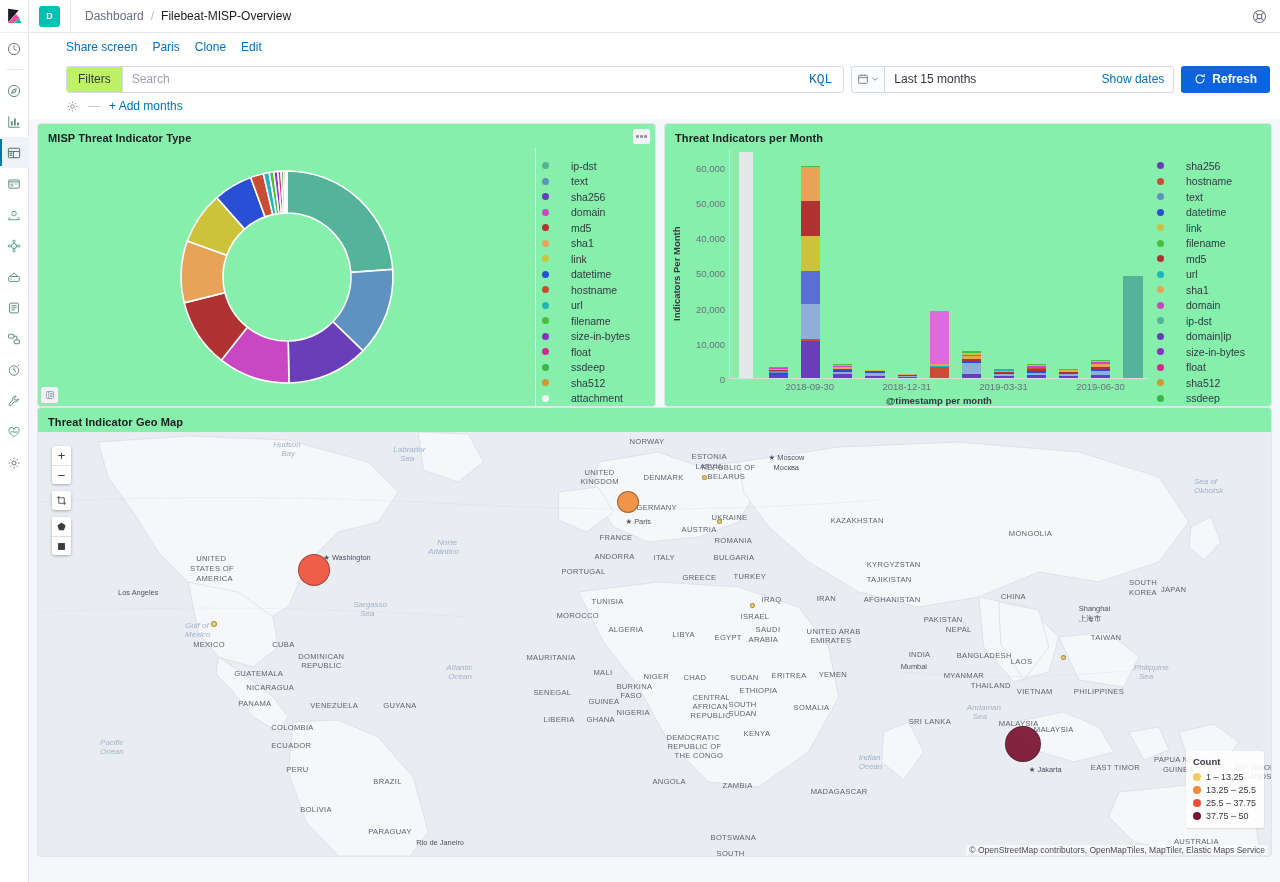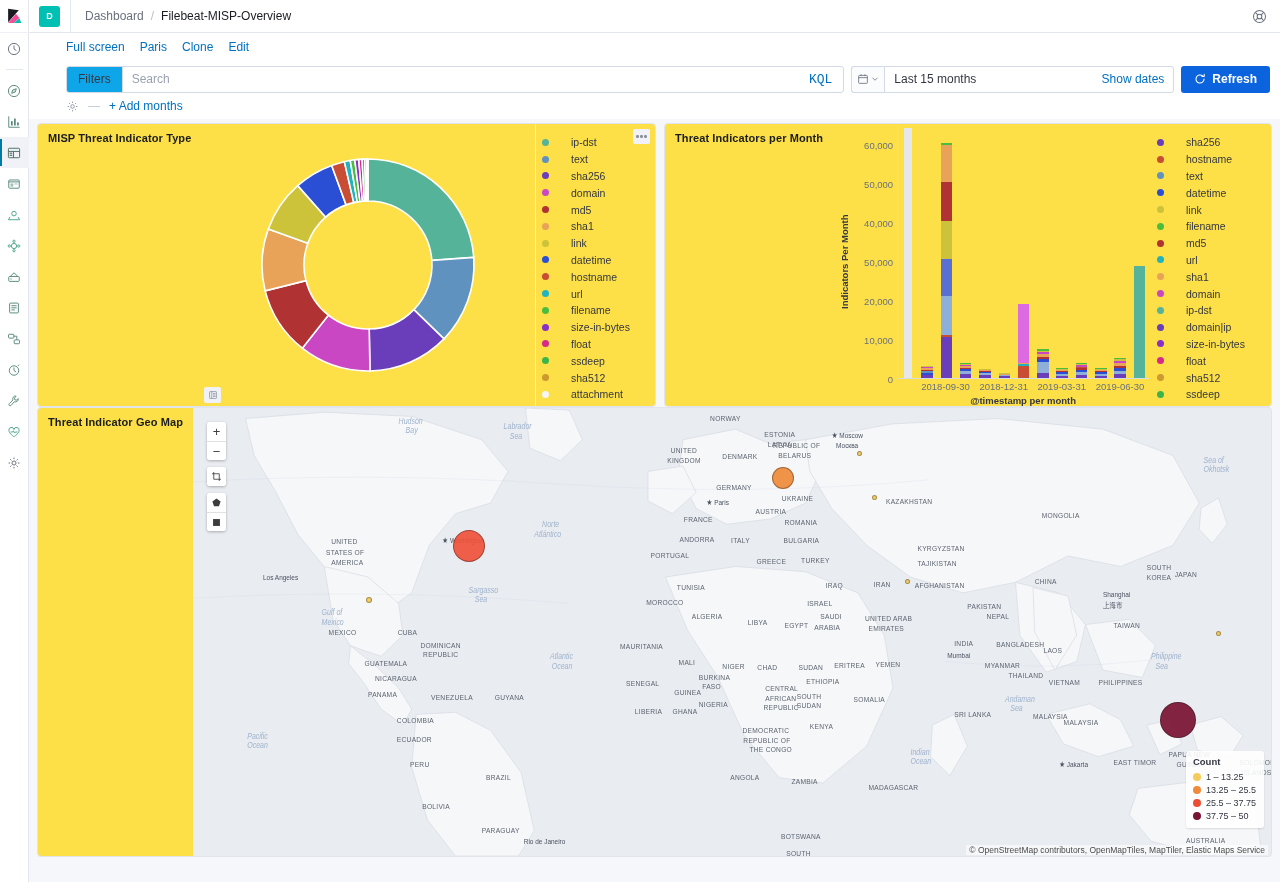--- a/index.html
+++ b/index.html
@@ -65,21 +65,21 @@
   .querybar {
     padding: 5px 10px 0 37px; display: flex; align-items: center; gap: 7px;
     background: #fff; flex: 0 0 33px;
   }
   .qb-input {
     flex: 1; height: 27px; border: 1px solid #d3dae6; border-radius: 3px; background: #fff;
     display: flex; align-items: center; overflow: hidden;
   }
   .qb-filters {
     padding: 0 11px; height: 25px; display: flex; align-items: center;
-    font-size: 12px; color: #343741; background: #0ea5e9;
+    font-size: 12px; color: #343741; background: #bef264;
     border-right: 1px solid #d3dae6; font-weight: 400;
   }
   .qb-search {
     flex: 1; height: 25px; border: 0; outline: none; font-size: 12px;
     padding: 0 9px; color: #343741; background: transparent;
     font-family: "Liberation Sans", sans-serif;
   }
   .qb-search::placeholder { color: #9aa2b0; }
   .qb-kql { padding: 0 11px; font-size: 13px; color: #0071c2; font-family: Liberation Mono, monospace; }
   .dateblock { display: flex; align-items: center; }
@@ -106,22 +106,22 @@
     padding-left: 37px; font-size: 12px; background: #fff; flex: 0 0 26px;
   }
   .filter-gear { color: #69707d; display: flex; align-items: center; }
   .filter-dash { color: #c3c8d1; }
   .addfilter { color: #0071c2; }
 
   
   .board { flex: 1; background: #f5f7fa; padding: 4px 8px 0 8px; overflow: hidden; }
   .row1 { display: flex; gap: 8px; height: 284px; }
   .panel {
-    background: #fde047; border: 1px solid #e1e4ed; border-radius: 4px;
-    display: flex; position: relative; overflow: hidden;
+    background: #86efac; border: 1px solid #e1e4ed; border-radius: 4px;
+    display: flex; flex-direction: column; position: relative; overflow: hidden;
   }
   .panel-title {
     font-size: 11px; font-weight: 700; color: #1a1c21;
     padding: 8px 10px 4px 10px; letter-spacing: .1px;
   }
   .panel-menu {
     position: absolute; right: 5px; top: 5px; width: 17px; height: 15px;
     background: #f0f2f7; border-radius: 2px; display: flex;
     align-items: center; justify-content: center; gap: 1.5px;
   }
@@ -342,21 +342,21 @@
       <div class="help-btn">
         <svg width="15" height="15" viewBox="0 0 16 16" fill="none" stroke="#69707d" stroke-width="1.1">
           <circle cx="8" cy="8" r="6.4"></circle>
             <circle cx="8" cy="8" r="2.5"></circle>
           <path d="M3.5 3.5 6.2 6.2M12.5 3.5 9.8 6.2M3.5 12.5 6.2 9.8M12.5 12.5 9.8 9.8"></path>
         </svg>
       </div>
     </div>
 
     <div class="actionbar">
-      <span class="act-link">Full screen</span>
+      <span class="act-link">Share screen</span>
       <span class="act-link">Paris</span>
       <span class="act-link">Clone</span>
       <span class="act-link">Edit</span>
     </div>
 
     <div class="querybar">
       <div class="qb-input">
         <div class="qb-filters">Filters</div>
         <input class="qb-search" placeholder="Search" style="">
         <div class="qb-kql">KQL</div>

